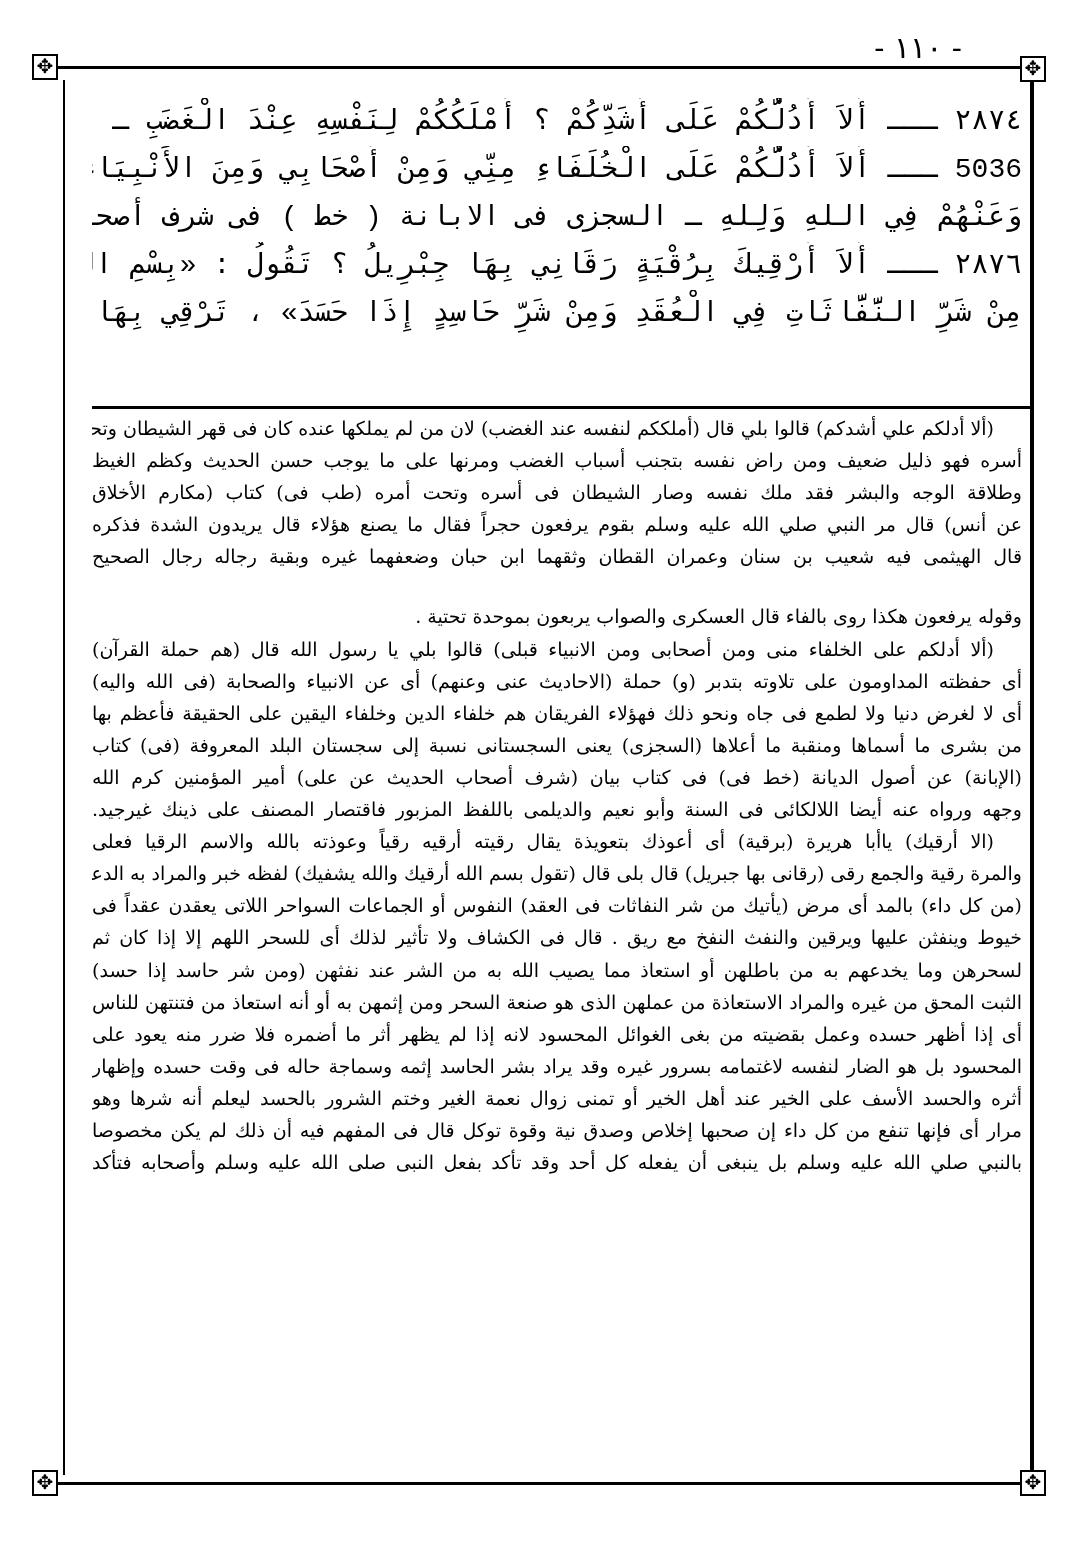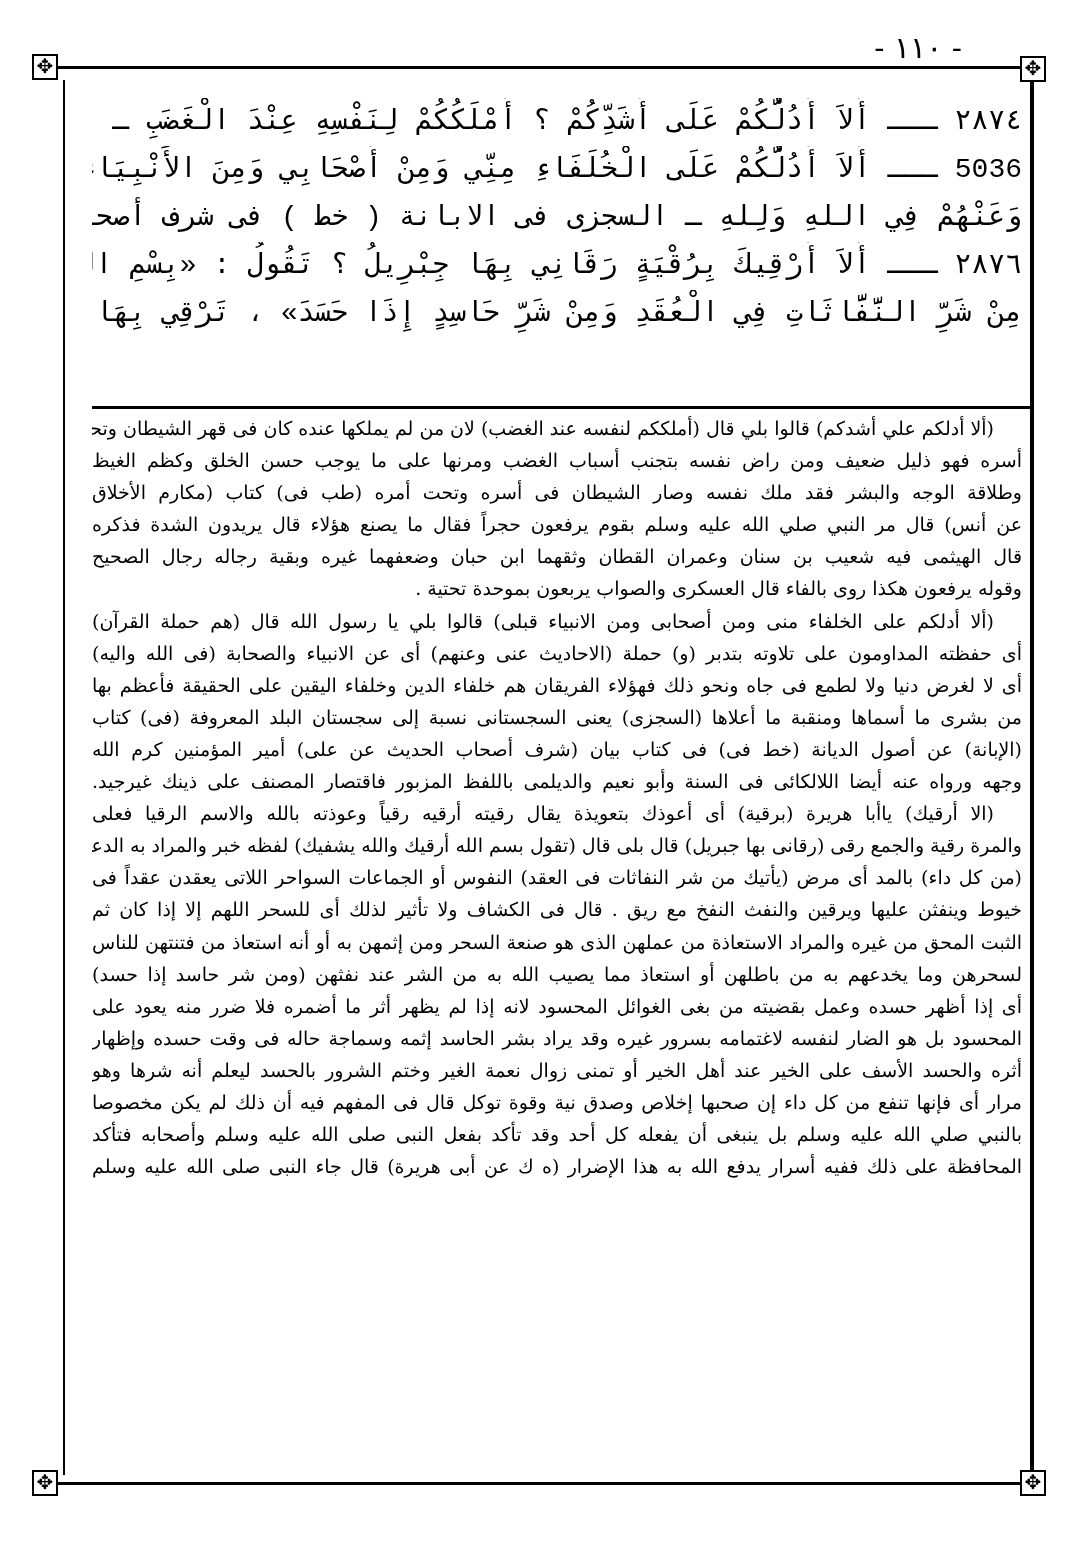--- a/index.html
+++ b/index.html
@@ -15,21 +15,21 @@
   .orn-bl { top: 1470px; left: 32px; }
   .orn-br { top: 1470px; left: 1020px; }
   .content { position: absolute; left: 92px; width: 930px; direction: rtl; text-align: justify; }
   .hadith-block { top: 98px; }
   .hadith-line { font-family: Liberation Mono, monospace; font-size: 28px; line-height: 48px; height: 48px; white-space: nowrap; overflow: hidden; text-align-last: justify; }
   .hadith-line.short { text-align-last: right; }
   .divider { position: absolute; top: 406px; left: 92px; width: 940px; height: 3px; background: #000; }
   .commentary-block { top: 412px; }
   .comm-line { font-family: "DejaVu Serif", serif; font-size: 19px; line-height: 32.1px; height: 32.1px; white-space: nowrap; overflow: hidden; text-align-last: justify; }
   .comm-line.indent { padding-right: 28px; }
-  .comm-line.short { text-align-last: right; }
+  .comm-line.short { text-align-last: right; margin-top: 28px; }
 </style>
 </head>
 <body>
 
 <div class="page-number">- ١١٠ -</div>
 
 <div class="frame-top"></div>
 <div class="frame-bottom"></div>
 <div class="frame-left"></div>
 <div class="frame-right"></div>
@@ -44,36 +44,35 @@
   <div class="hadith-line">5036 ـــ أَلاَ أَدُلُّكُمْ عَلَى الْخُلَفَاءِ مِنِّي وَمِنْ أَصْحَابِي وَمِنَ الأَنْبِيَاءِ قَبْلِي ؟ هُمْ حَمَلَةُ الْقُرْآنِ وَ الأَحَادِيثِ عَنِّي</div>
   <div class="hadith-line short">وَعَنْهُمْ فِي اللهِ وَلِلهِ ـ السجزى فى الابانة ( خط ) فى شرف أصحاب الحديث عن على (ض)</div>
   <div class="hadith-line">٢٨٧٦ ـــ أَلاَ أَرْقِيكَ بِرُقْيَةٍ رَقَانِي بِهَا جِبْرِيلُ ؟ تَقُولُ : «بِسْمِ اللهِ أَرْقِيكَ ، وَاللهُ يَشْفِيكَ ، مِنْ كُلِّ دَاءٍ يَأْتِيكَ</div>
   <div class="hadith-line">مِنْ شَرِّ النَّفَّاثَاتِ فِي الْعُقَدِ وَمِنْ شَرِّ حَاسِدٍ إِذَا حَسَدَ» ، تَرْقِي بِهَا ثَلاَثَ مَرَّاتٍ ـ (ه ك) عن أبى هريرة (صح)</div>
 </div>
 
 <div class="divider"></div>
 
 <div class="content commentary-block" id="commentary">
   <div class="comm-line indent">(ألا أدلكم علي أشدكم) قالوا بلي قال (أملككم لنفسه عند الغضب) لان من لم يملكها عنده كان فى قهر الشيطان وتحت</div>
-  <div class="comm-line">أسره فهو ذليل ضعيف ومن راض نفسه بتجنب أسباب الغضب ومرنها على ما يوجب حسن الخلق وكظم الغيظ</div>
+  <div class="comm-line">أسره فهو ذليل ضعيف ومن راض نفسه بتجنب أسباب الغضب ومرنها على ما يوجب حسن الحديث وكظم الغيظ</div>
   <div class="comm-line">وطلاقة الوجه والبشر فقد ملك نفسه وصار الشيطان فى أسره وتحت أمره (طب فى) كتاب (مكارم الأخلاق</div>
   <div class="comm-line">عن أنس) قال مر النبي صلي الله عليه وسلم بقوم يرفعون حجراً فقال ما يصنع هؤلاء قال يريدون الشدة فذكره</div>
   <div class="comm-line">قال الهيثمى فيه شعيب بن سنان وعمران القطان وثقهما ابن حبان وضعفهما غيره وبقية رجاله رجال الصحيح</div>
   <div class="comm-line short">وقوله يرفعون هكذا روى بالفاء قال العسكرى والصواب يربعون بموحدة تحتية .</div>
   <div class="comm-line indent">(ألا أدلكم على الخلفاء منى ومن أصحابى ومن الانبياء قبلى) قالوا بلي يا رسول الله قال (هم حملة القرآن)</div>
   <div class="comm-line">أى حفظته المداومون على تلاوته بتدبر (و) حملة (الاحاديث عنى وعنهم) أى عن الانبياء والصحابة (فى الله واليه)</div>
   <div class="comm-line">أى لا لغرض دنيا ولا لطمع فى جاه ونحو ذلك فهؤلاء الفريقان هم خلفاء الدين وخلفاء اليقين على الحقيقة فأعظم بها</div>
   <div class="comm-line">من بشرى ما أسماها ومنقبة ما أعلاها (السجزى) يعنى السجستانى نسبة إلى سجستان البلد المعروفة (فى) كتاب</div>
   <div class="comm-line">(الإبانة) عن أصول الديانة (خط فى) فى كتاب بيان (شرف أصحاب الحديث عن على) أمير المؤمنين كرم الله</div>
   <div class="comm-line">وجهه ورواه عنه أيضا اللالكائى فى السنة وأبو نعيم والديلمى باللفظ المزبور فاقتصار المصنف على ذينك غيرجيد.</div>
   <div class="comm-line indent">(الا أرقيك) ياأبا هريرة (برقية) أى أعوذك بتعويذة يقال رقيته أرقيه رقياً وعوذته بالله والاسم الرقيا فعلى</div>
   <div class="comm-line">والمرة رقية والجمع رقى (رقانى بها جبريل) قال بلى قال (تقول بسم الله أرقيك والله يشفيك) لفظه خبر والمراد به الدعاء</div>
   <div class="comm-line">(من كل داء) بالمد أى مرض (يأتيك من شر النفاثات فى العقد) النفوس أو الجماعات السواحر اللاتى يعقدن عقداً فى</div>
   <div class="comm-line">خيوط وينفثن عليها ويرقين والنفث النفخ مع ريق . قال فى الكشاف ولا تأثير لذلك أى للسحر اللهم إلا إذا كان ثم</div>
+  <div class="comm-line">لسحرهن وما يخدعهم به من باطلهن أو استعاذ مما يصيب الله به من الشر عند نفثهن (ومن شر حاسد إذا حسد)</div>
   <div class="comm-line">الثبت المحق من غيره والمراد الاستعاذة من عملهن الذى هو صنعة السحر ومن إثمهن به أو أنه استعاذ من فتنتهن للناس</div>
-  <div class="comm-line">لسحرهن وما يخدعهم به من باطلهن أو استعاذ مما يصيب الله به من الشر عند نفثهن (ومن شر حاسد إذا حسد)</div>
   <div class="comm-line">أى إذا أظهر حسده وعمل بقضيته من بغى الغوائل المحسود لانه إذا لم يظهر أثر ما أضمره فلا ضرر منه يعود على</div>
   <div class="comm-line">المحسود بل هو الضار لنفسه لاغتمامه بسرور غيره وقد يراد بشر الحاسد إثمه وسماجة حاله فى وقت حسده وإظهار</div>
   <div class="comm-line">أثره والحسد الأسف على الخير عند أهل الخير أو تمنى زوال نعمة الغير وختم الشرور بالحسد ليعلم أنه شرها وهو</div>
   <div class="comm-line">مرار أى فإنها تنفع من كل داء إن صحبها إخلاص وصدق نية وقوة توكل قال فى المفهم فيه أن ذلك لم يكن مخصوصا</div>
   <div class="comm-line">بالنبي صلي الله عليه وسلم بل ينبغى أن يفعله كل أحد وقد تأكد بفعل النبى صلى الله عليه وسلم وأصحابه فتأكد</div>
-  <div class="comm-line">المحافظة على ذلك ففيه أسرار يدفع الله به هذا الإضرار (ه ك عن أبى هريرة) قال جاء النبى صلى الله عليه وسلم</div>
 </div>
 
 </body></html>

